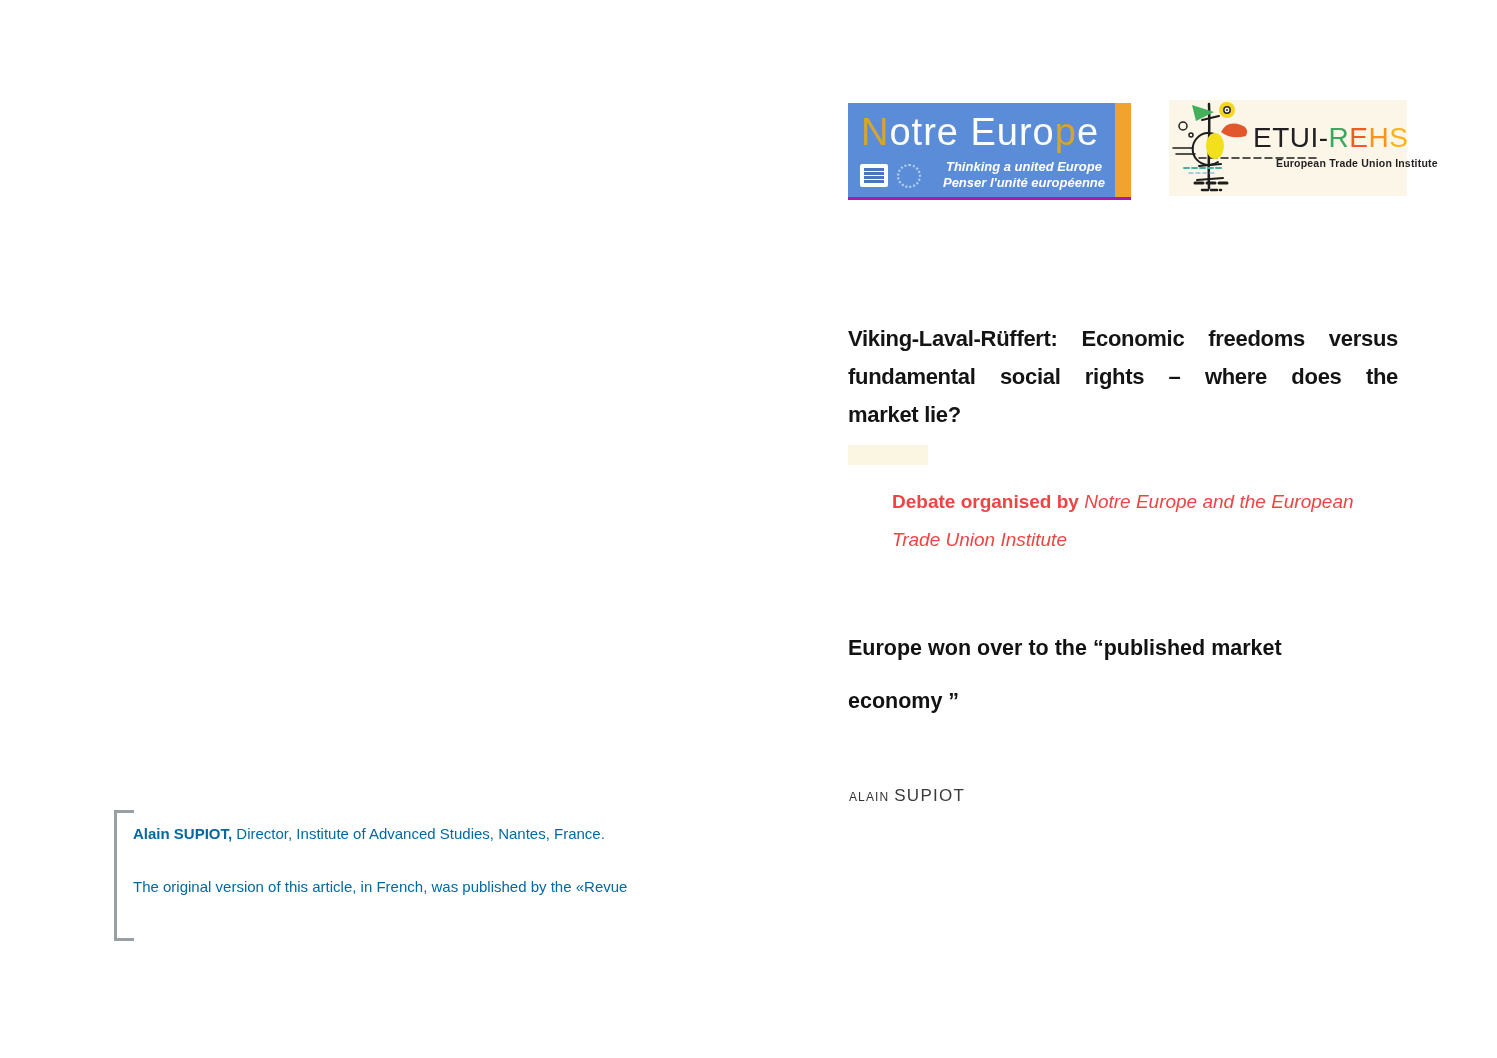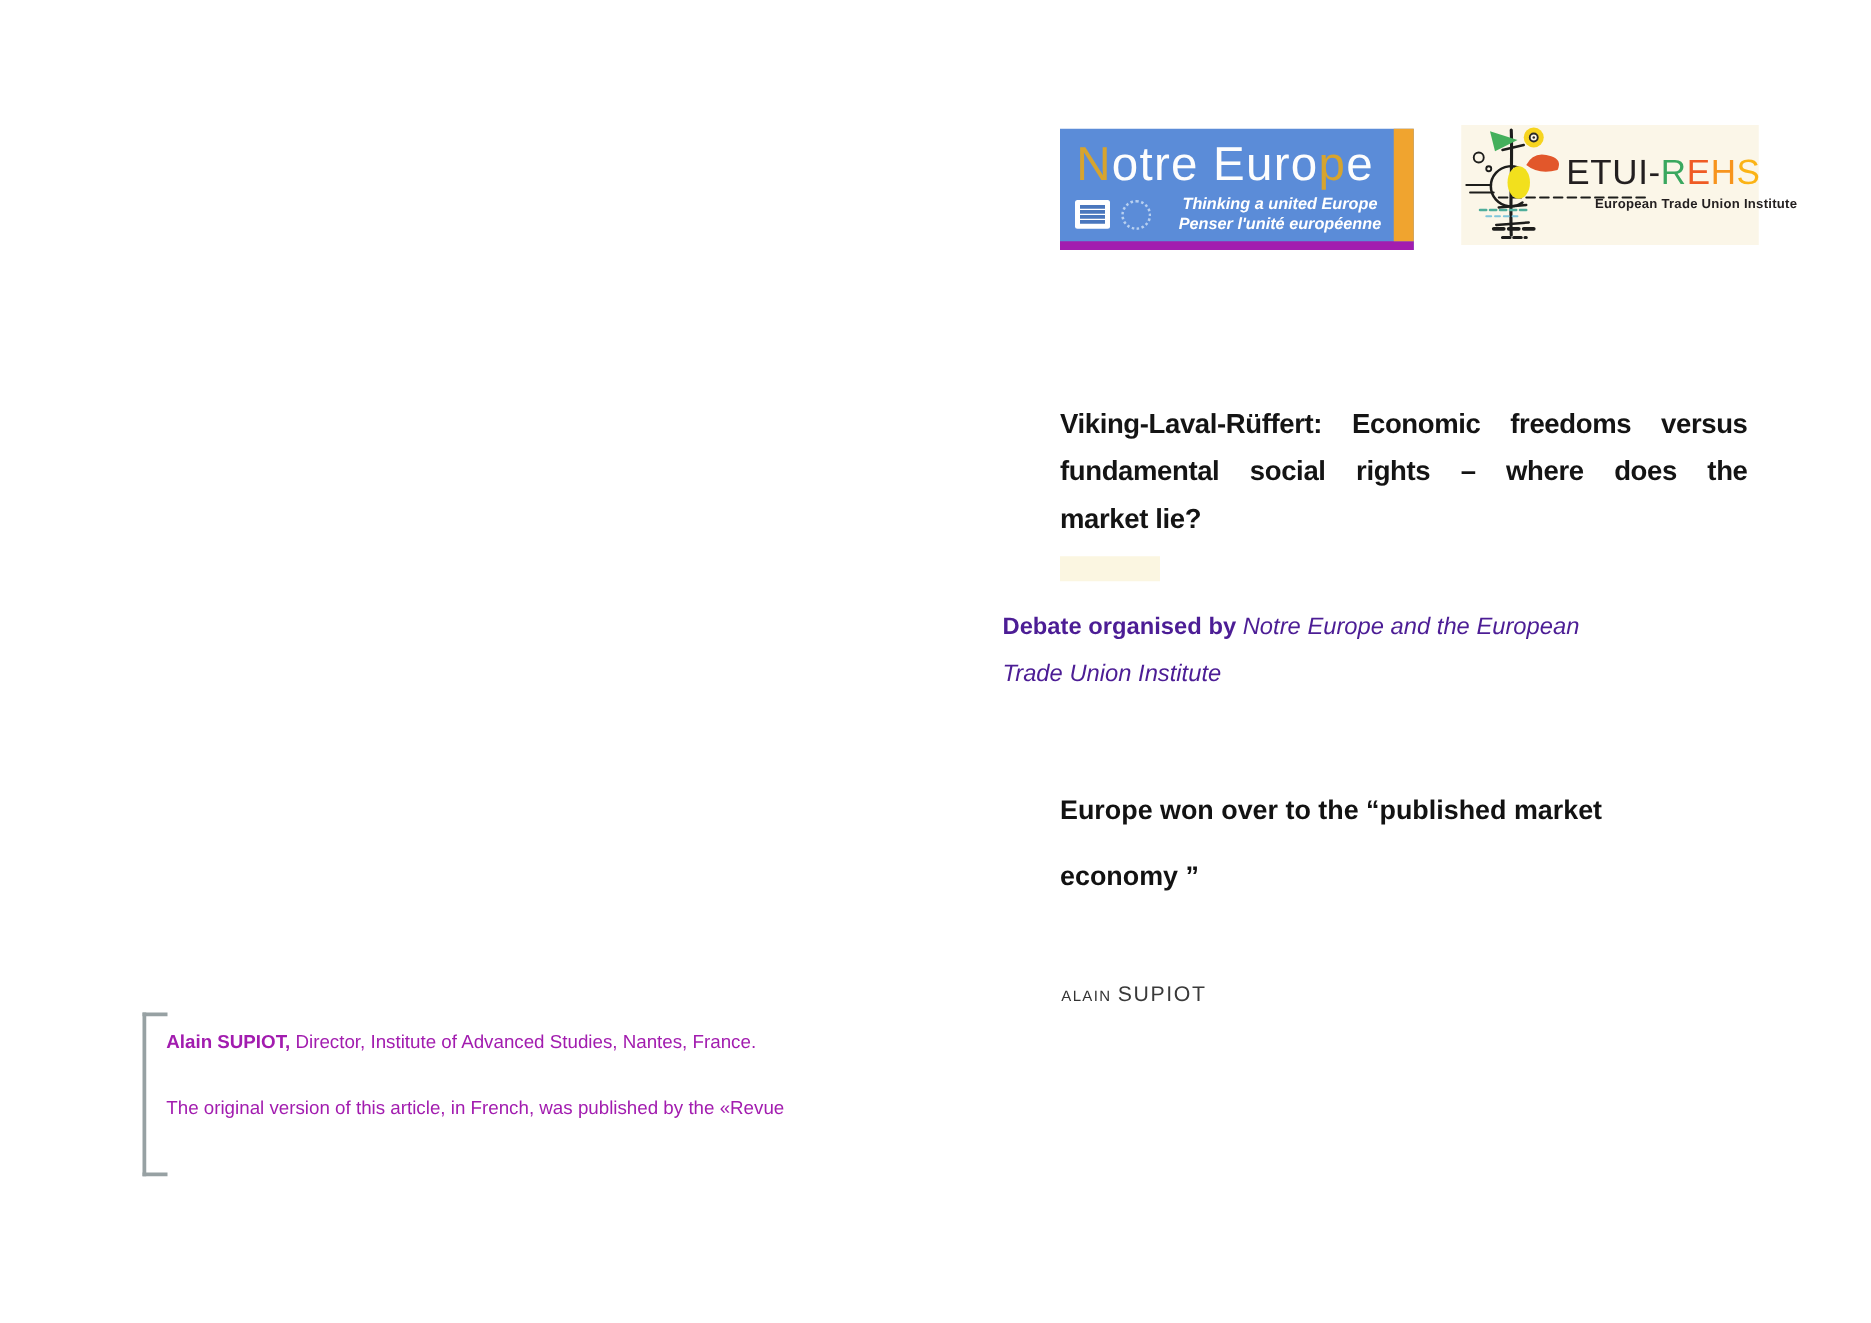--- a/index.html
+++ b/index.html
@@ -2,21 +2,21 @@
 <html><head>
 <meta charset="utf-8">
 <style>
   * { margin:0; padding:0; box-sizing:border-box; }
   html,body { width:1497px; height:1058px; background:#ffffff;
     font-family:"Liberation Sans", sans-serif; position:relative; overflow:hidden; }
   .abs { position:absolute; }
 
   
   #ne-logo { left:848px; top:103px; width:283px; height:97px;
-    background:#5b8cd8; border-bottom:7px solid #a21caf; }
+    background:#5b8cd8; border-bottom:3px solid #a21caf; }
   #ne-bar { position:absolute; right:0; top:0; width:16px; height:100%; background:#f0a42f; }
   #ne-name { position:absolute; left:13px; top:8px; font-size:38px; font-weight:400;
     letter-spacing:1px; color:#fdfdfd; white-space:nowrap; }
   .ne-accent { color:#d7a42e; }
   #ne-tagline { position:absolute; right:26px; bottom:7px; text-align:center;
     font-style:italic; font-weight:700; font-size:13px; line-height:15.5px; color:#ffffff; }
   #ne-book { position:absolute; left:12px; bottom:10px; width:28px; height:23px;
     background:#ffffff; border-radius:2px; display:flex; flex-direction:column;
     justify-content:space-evenly; padding:3px 0; }
   .ne-book-line { height:2.5px; background:#4a77bd; margin:0 4px; }
@@ -30,35 +30,35 @@
   #etui-acronym { font-size:28px; letter-spacing:.5px; color:#231f20; white-space:nowrap; }
   #etui-sub { font-size:10.5px; font-weight:700; color:#231f20; margin-top:3px;
     letter-spacing:.2px; white-space:nowrap;padding-left:23px; }
 
   
   #title { left:848px; top:320px; width:550px; font-size:22px; font-weight:700;
     color:#141414; line-height:38px; letter-spacing:-0.3px; }
   .title-justify { text-align:justify; text-align-last:justify; }
   #highlight-smudge { left:848px; top:445px; width:80px; height:20px; background:#fbf6e1; }
 
-  #subtitle { left:802px; top:483px; width:552px; font-size:19px; line-height:38px; color:#4c1d95; }
+  #subtitle { left:892px; top:483px; width:552px; font-size:19px; line-height:38px; color:#ef4444; }
   .sub-bold { font-weight:700; }
   .sub-italic { font-style:italic; }
 
   #heading2 { left:848px; top:622px; width:552px; font-size:21.5px; font-weight:700;
     color:#121212; line-height:53px; }
 
   #author { left:849px; top:786px; color:#333; white-space:nowrap; }
   #author-first { font-size:12px; letter-spacing:1.1px; }
   #author-last { font-size:17px; letter-spacing:1.3px; margin-left:5px; color:#3a3a3a; }
 
   
   #fn-bracket { left:114px; top:810px; width:20px; height:131px;
     border-left:3px solid #97a1a3; border-top:3px solid #97a1a3; border-bottom:3px solid #97a1a3; }
-  #footnote { left:133px; top:820px; width:560px; font-size:15px; color:#a21caf; }
+  #footnote { left:133px; top:820px; width:560px; font-size:15px; color:#0369a1; }
   .fn-line { white-space:pre; line-height:28px; }
   #fn-line1 { margin-bottom:25px; }
   .fn-bold { font-weight:700; }
 </style>
 </head>
 <body>
 
 <div class="abs" id="ne-logo">
   <div id="ne-bar"></div>
   <div id="ne-name"><span class="ne-accent">N</span><span>otre Euro</span><span class="ne-accent">p</span><span>e</span></div>

